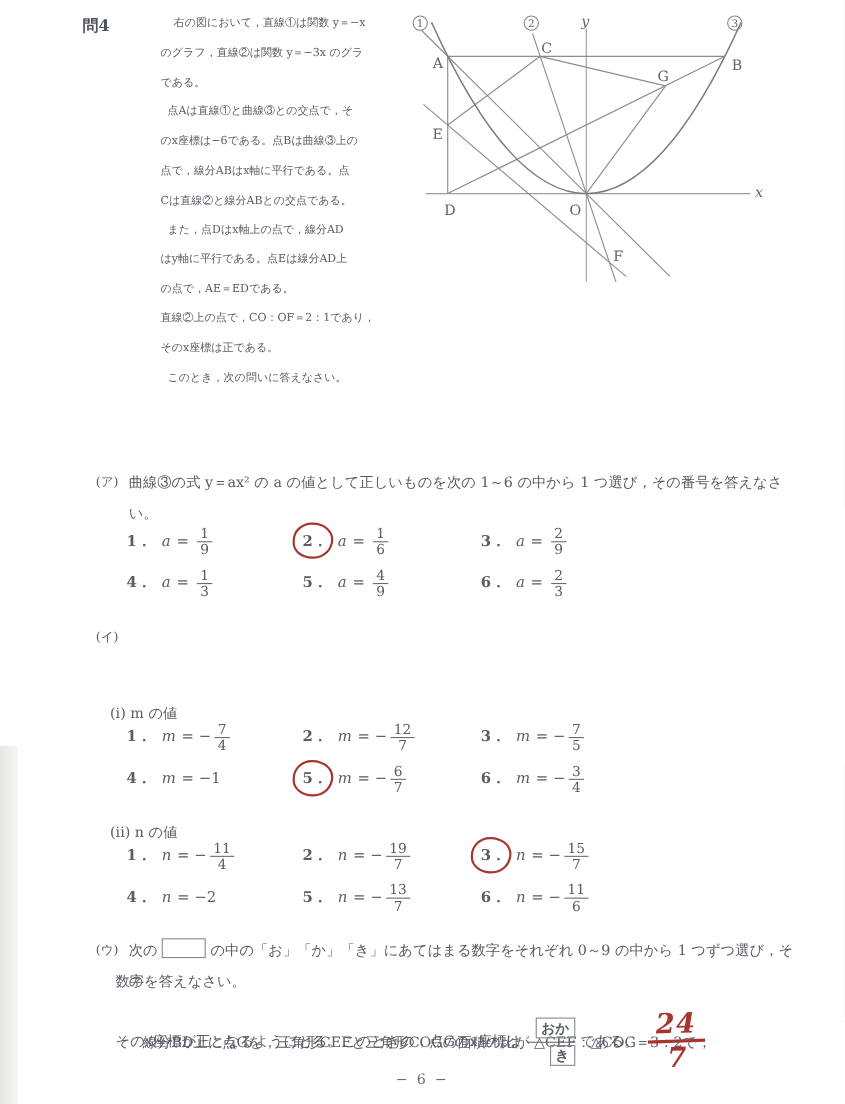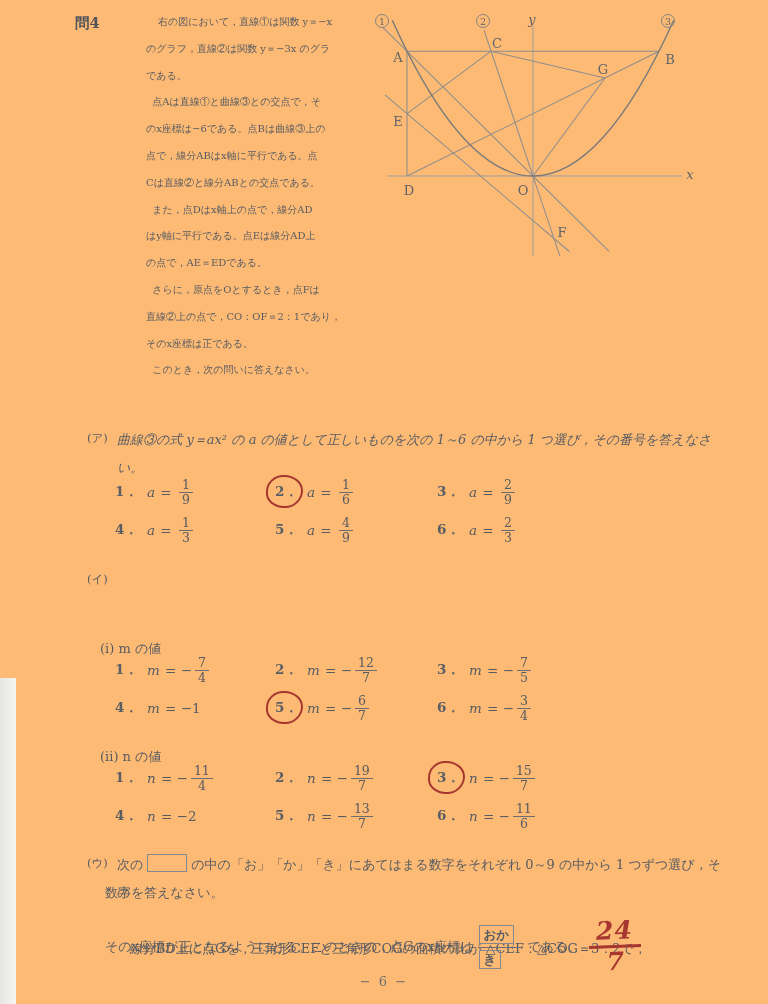--- a/index.html
+++ b/index.html
@@ -1,17 +1,17 @@
 <!DOCTYPE html>
 <html style="--red: #a6362f;"><head>
 <meta charset="utf-8">
 <style>
   :root{ --red:#a6362f; --ink:#575b62; --fig:#8d8d8d; }
   html,body{margin:0;padding:0;background:#e9e9e7;}
-  .page{position:relative;width:768px;height:1004px;background:#fdba74;overflow:hidden;
+  .page{position:relative;width:768px;height:1004px;background:#ffffff;overflow:hidden;
         font-family:"DejaVu Serif","Liberation Serif",serif;color:var(--ink);}
   .scan-edge{position:absolute;left:0;top:678px;width:16px;height:326px;
         background:linear-gradient(to right,#e6e6e4,#f5f5f2);}
   
   .qnum{position:absolute;left:75px;top:14px;font-weight:bold;font-size:14.5px;color:#4e525a;}
   .problem{position:absolute;left:105px;top:9px;width:276px;font-size:10px;line-height:26.8px;
         overflow:hidden;margin-left:41px;}
   .pline{height:26.8px;white-space:pre;overflow:hidden;}
   .pline:first-child{padding-left:12px;}
   
@@ -20,39 +20,39 @@
   .figure .seg{stroke:var(--fig);stroke-width:1.05;}
   .figure .par{stroke:#7b7b7b;stroke-width:1.3;fill:none;}
   .figure .clbl{stroke:#858585;stroke-width:1;fill:none;}
   .figure .cltx{font-size:9.5px;fill:#60646a;font-family:"DejaVu Serif",serif;}
   .figure .plbl{font-size:13px;fill:#60646a;font-family:"DejaVu Serif",serif;}
   .figure .it{font-style:italic;}
   
   .marker{position:absolute;left:87px;font-size:11.5px;color:var(--ink);}
   .prompt{position:absolute;left:117px;width:610px;font-size:13px;line-height:27.5px;
         overflow:hidden;}
-  .prline{height:27.5px;white-space:pre;overflow:hidden;font-style:italic;}
+  .prline{height:27.5px;white-space:pre;overflow:hidden;}
   .sublabel{position:absolute;left:100px;font-size:13px;}
   .optgrid{position:absolute;left:115px;display:grid;grid-template-columns:160px 162px 180px;
         grid-auto-rows:38px;align-items:center;font-size:13.5px;}
   .opt{display:flex;align-items:center;}
   .onum{position:relative;display:inline-block;min-width:24px;font-weight:600;color:#595d64;}
   .onum.circled::after{content:"";position:absolute;left:-9px;top:-8px;width:33px;height:29px;
         border:2.6px solid var(--red);border-radius:48% 52% 50% 50%/52% 48% 55% 45%;}
   .oval{display:inline-flex;align-items:center;margin-left:8px;white-space:pre;}
   .oval i{font-style:italic;margin-right:1px;}
   .frac{display:inline-flex;flex-direction:column;align-items:center;font-size:12.5px;
         line-height:14px;margin-left:3px;vertical-align:middle;}
   .fn{display:block;border-bottom:1px solid #6a6e74;padding:0 3px;}
   .fd{display:block;padding:0 3px;}
   
   .inline-box{display:inline-block;width:38px;height:16px;border:1px solid #85898f;
         vertical-align:-3px;margin:0 4px;background:transparent;}
   .cline4{position:absolute;left:105px;display:flex;align-items:center;font-size:13px;white-space:pre;}
-  .boxfrac{display:inline-flex;flex-direction:column;align-items:flex-start;margin:0 5px;}
+  .boxfrac{display:inline-flex;flex-direction:column;align-items:flex-end;margin:0 5px;}
   .bf-num,.bf-den{border:1px solid #85898f;padding:0 4px;font-weight:bold;font-size:12.5px;line-height:17px;}
   .bf-bar{width:44px;border-top:1.2px solid #6a6e74;margin:2.5px 0;height:0;}
   
   .hand{position:absolute;left:589px;top:918px;width:52px;text-align:center;color:var(--red);
         font-style:italic;font-weight:bold;transform:rotate(-2deg);}
   .hnum{display:block;font-size:25px;line-height:26px;border-bottom:3px solid var(--red);
         padding-bottom:1px;letter-spacing:1px;}
   .hden{display:block;font-size:25px;line-height:27px;}
   .pageno{position:absolute;left:0;top:974px;width:768px;text-align:center;font-size:13px;
         color:#6a6e74;letter-spacing:2px;}
@@ -68,21 +68,20 @@
       <div class="pline">右の図において，直線①は関数 y＝−x</div>
       <div class="pline">のグラフ，直線②は関数 y＝−3x のグラ</div>
       <div class="pline">である。</div>
       <div class="pline">  点Aは直線①と曲線③との交点で，そ</div>
       <div class="pline">のx座標は−6である。点Bは曲線③上の</div>
       <div class="pline">点で，線分ABはx軸に平行である。点</div>
       <div class="pline">Cは直線②と線分ABとの交点である。</div>
       <div class="pline">  また，点Dはx軸上の点で，線分AD</div>
       <div class="pline">はy軸に平行である。点Eは線分AD上</div>
       <div class="pline">の点で，AE＝EDである。</div>
-      <div class="pline">  さらに，原点をOとするとき，点Fは</div>
       <div class="pline">直線②上の点で，CO：OF＝2：1であり，</div>
       <div class="pline">そのx座標は正である。</div>
       <div class="pline">  このとき，次の問いに答えなさい。</div>
     </div>
 
   <svg id="fig" class="figure" width="345" height="256" viewBox="0 0 345 256">
       <line x1="22.049999999999983" y1="170" x2="317.1" y2="170" class="ax"></line>
       <line x1="168" y1="20.23999999999998" x2="168" y2="250.07999999999998" class="ax"></line>
       <line x1="17.849999999999994" y1="21.28" x2="244.01999999999998" y2="245.296" class="seg"></line>
       <line x1="119.07" y1="24.400000000000006" x2="194.88" y2="250.07999999999998" class="seg"></line>

